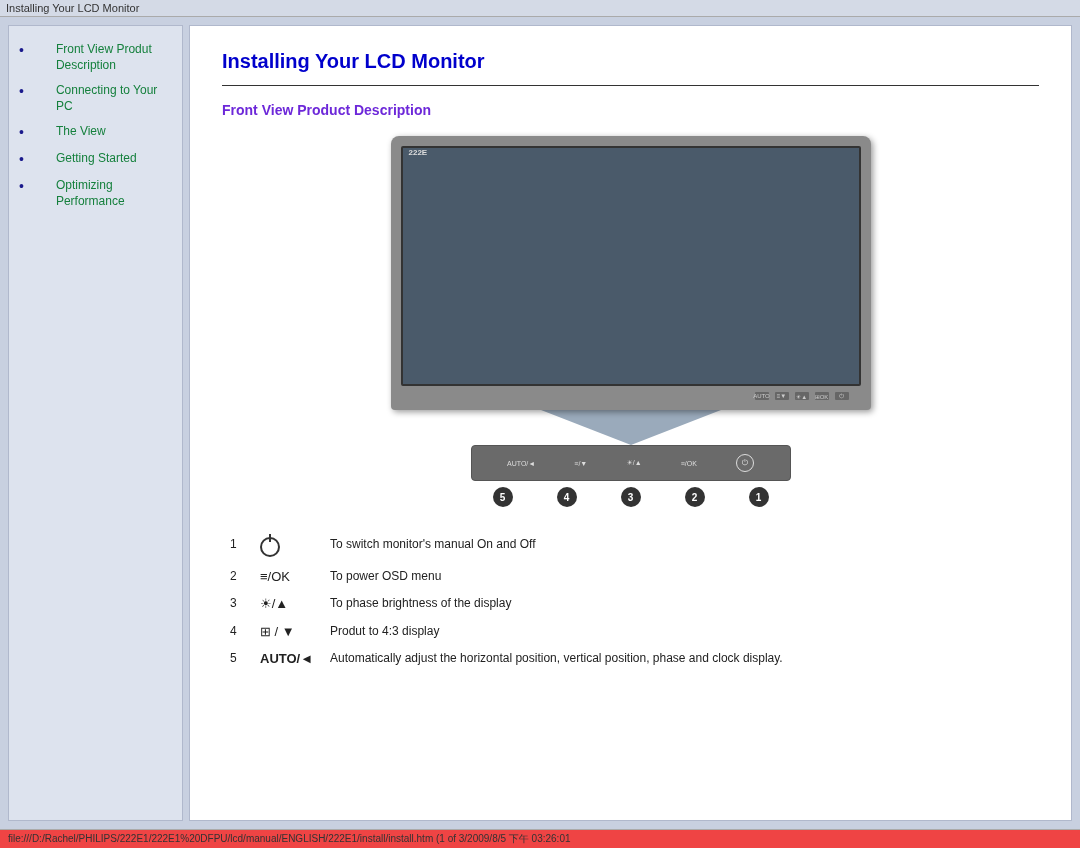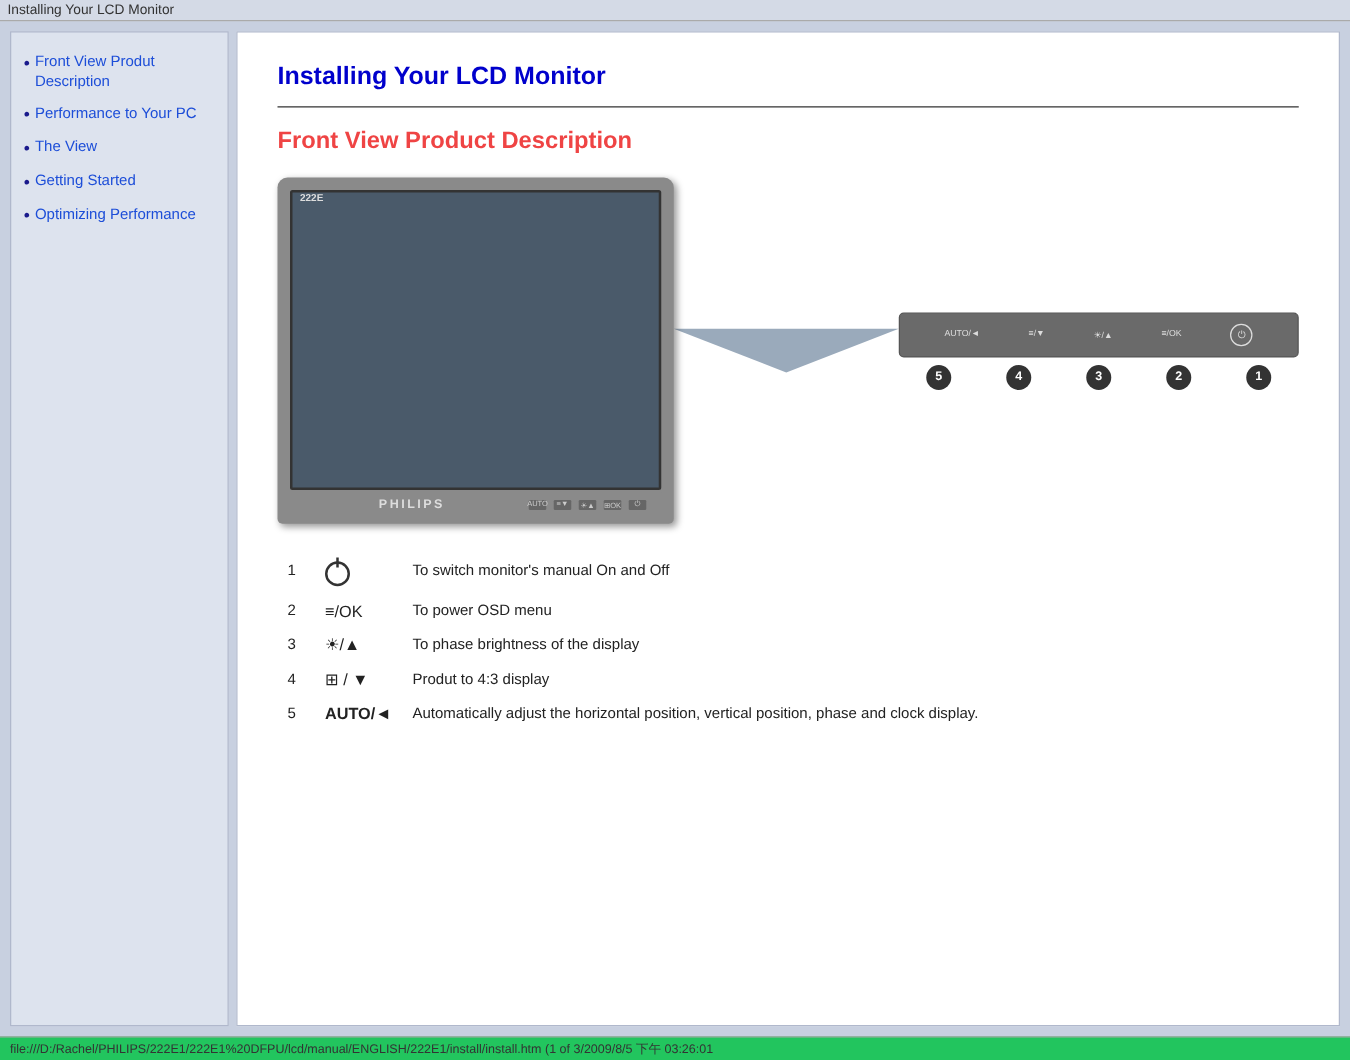--- a/index.html
+++ b/index.html
@@ -43,52 +43,53 @@
       align-items: flex-start;
       gap: 4px;
     }
     .sidebar ul li::before {
       content: "•";
       color: #1a1a8c;
       font-size: 14px;
       line-height: 1.2;
     }
     .sidebar a {
-      color: #1d4ed8;
+      color: #15803d;
       text-decoration: none;
       font-size: 12px;
       line-height: 1.3;
+      margin-left: 28px;
     }
     .content-area {
       flex: 1;
       background: white;
       border: 1px solid #b0b8cc;
       padding: 24px 32px 24px 32px;
       overflow-y: auto;
     }
     .page-title {
       color: #0000cc;
       font-size: 20px;
       font-weight: bold;
       margin-bottom: 12px;
     }
     .divider {
       border: none;
       border-top: 1px solid #333;
       margin-bottom: 16px;
     }
     .section-title {
-      color: #ef4444;
-      font-weight: bold;
-      font-size: 19px;
+      color: #6d28d9;
+      font-weight: bold;
+      font-size: 14px;
       margin-bottom: 18px;
     }
     .monitor-container {
       display: flex;
-      flex-direction: row;
+      flex-direction: column;
       align-items: center;
       margin-bottom: 24px;
     }
     .monitor-outer {
       background: #8a8a8a;
       border-radius: 8px 8px 4px 4px;
       padding: 10px 10px 6px 10px;
       width: 480px;
       position: relative;
       box-shadow: 2px 2px 6px rgba(0,0,0,0.4);
@@ -207,21 +208,21 @@
     }
     .btn-num {
       width: 30px;
       color: #333;
       font-weight: normal;
     }
     .btn-icon-cell {
       width: 70px;
     }
     .status-bar {
-      background: #22c55e;
+      background: #ef4444;
       border-top: 1px solid #aaa;
       padding: 2px 8px;
       font-size: 10px;
       color: #333;
     }
     .auto-icon {
       font-weight: bold;
       font-size: 13px;
     }
   </style>
@@ -233,21 +234,21 @@
 </div>
 
 <div class="main-layout">
 
   <div class="sidebar">
     <ul>
       <li>
         <a href="#">Front View Produt Description</a>
       </li>
       <li>
-        <a href="#">Performance to Your PC</a>
+        <a href="#">Connecting to Your PC</a>
       </li>
       <li>
         <a href="#">The View</a>
       </li>
       <li>
         <a href="#">Getting Started</a>
       </li>
       <li>
         <a href="#">Optimizing Performance</a>
       </li>
@@ -260,21 +261,20 @@
     <hr class="divider">
 
     <div class="section-title">Front View Product Description</div>
 
     <div class="monitor-container">
 
       <div class="monitor-outer">
         <span class="monitor-label">222E</span>
         <div class="monitor-screen"></div>
         <div class="monitor-bottom-bar">
-          <span class="monitor-brand">PHILIPS</span>
           <div class="monitor-buttons">
             <div class="monitor-btn">AUTO</div>
             <div class="monitor-btn">≡▼</div>
             <div class="monitor-btn">☀▲</div>
             <div class="monitor-btn">⊞OK</div>
             <div class="monitor-btn">⏻</div>
           </div>
         </div>
       </div>
 

